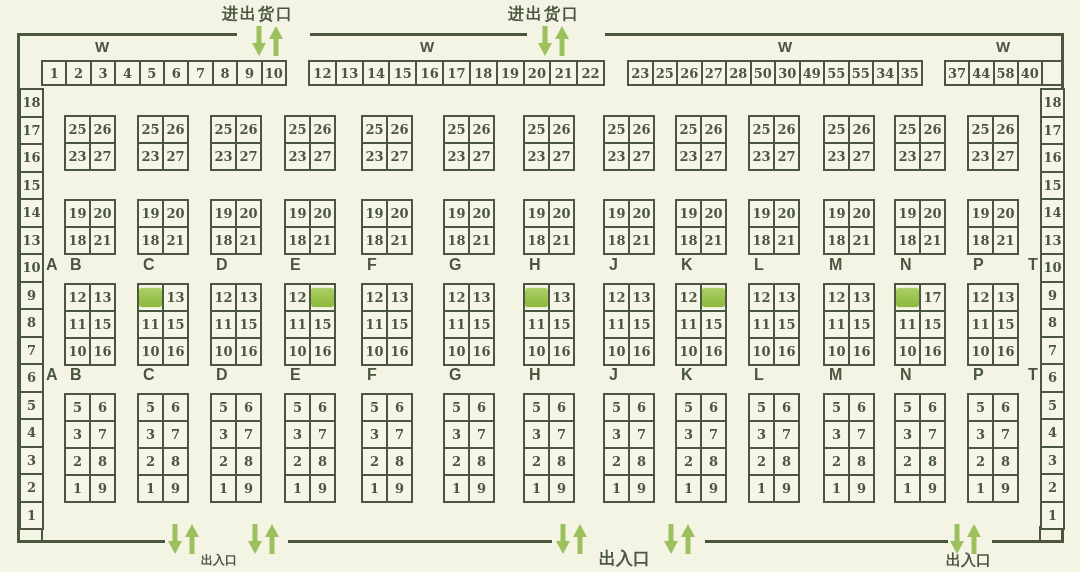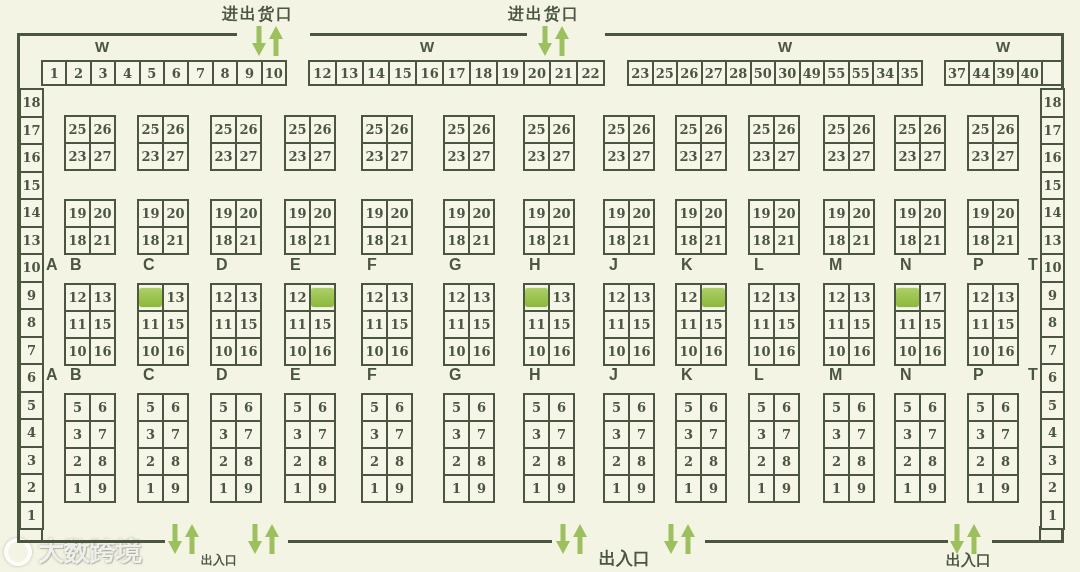--- a/index.html
+++ b/index.html
@@ -75,24 +75,20 @@
 
   <div class="wlabel w1">W</div>
   <div class="wlabel w2">W</div>
   <div class="wlabel w3">W</div>
   <div class="wlabel w4">W</div>
 
   <div class="exitlabel e1">出入口</div>
   <div class="exitlabel e2">出入口</div>
   <div class="exitlabel e3">出入口</div>
 
-  <div class="watermark">
-    <span class="wm-logo"></span>
-    <span>大数跨境</span>
-  </div>
 <div class="wall" style="left: 17px; top: 33px; width: 220px; height: 3px;"></div>
     <div class="wall" style="left: 310px; top: 33px; width: 217px; height: 3px;"></div>
     <div class="wall" style="left: 605px; top: 33px; width: 459px; height: 3px;"></div>
     <div class="wall" style="left: 17px; top: 33px; width: 3px; height: 510px;"></div>
     <div class="wall" style="left: 1061px; top: 33px; width: 3px; height: 510px;"></div>
     <div class="wall" style="left: 17px; top: 540px; width: 148px; height: 3px;"></div>
     <div class="wall" style="left: 288px; top: 540px; width: 264px; height: 3px;"></div>
     <div class="wall" style="left: 705px; top: 540px; width: 243px; height: 3px;"></div>
     <div class="wall" style="left: 992px; top: 540px; width: 72px; height: 3px;"></div>
     <div class="wall" style="left: 41px; top: 526px; width: 2px; height: 16px;"></div>
@@ -132,21 +128,21 @@
       <div class="cell">30</div>
       <div class="cell">49</div>
       <div class="cell">55</div>
       <div class="cell">55</div>
       <div class="cell">34</div>
       <div class="cell">35</div>
     </div>
     <div class="cellrow" style="left: 944px; top: 60px; width: 99px; height: 26px;">
       <div class="cell">37</div>
       <div class="cell">44</div>
-      <div class="cell">39</div>
+      <div class="cell">58</div>
       <div class="cell">40</div>
     </div>
     <div class="cell emptycell" style="left: 1041px; top: 60px; width: 22px; height: 26px;"></div>
     <div class="strip" style="left: 19px; top: 88px; width: 25px;">
       <div class="cell">18</div>
       <div class="cell">17</div>
       <div class="cell">16</div>
       <div class="cell">15</div>
       <div class="cell">14</div>
       <div class="cell">13</div>

